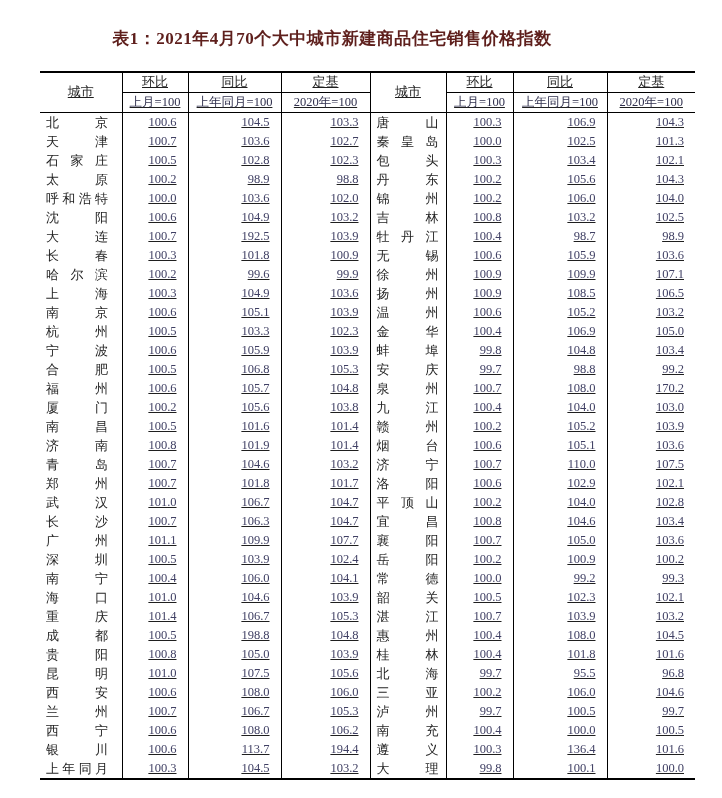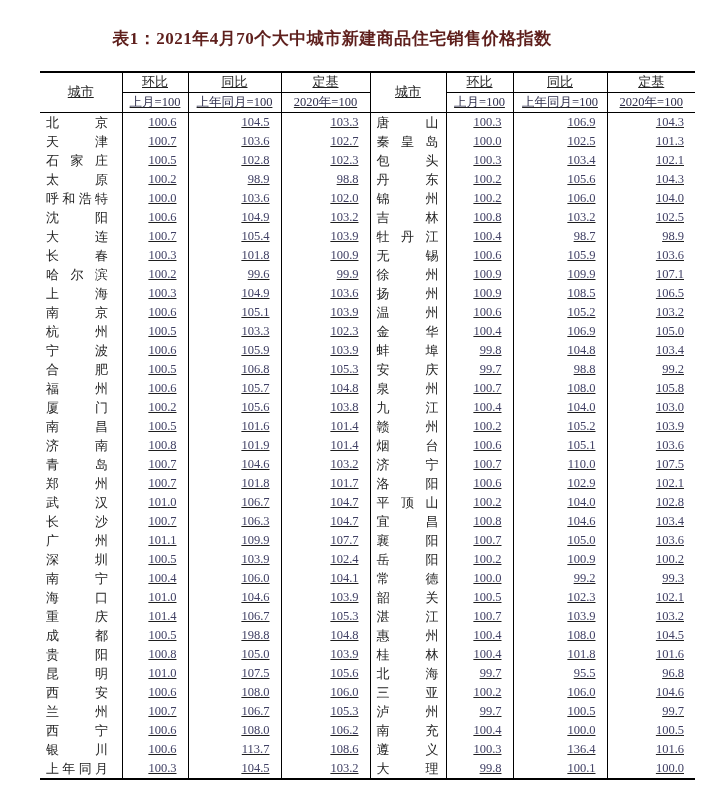--- a/index.html
+++ b/index.html
@@ -142,21 +142,21 @@
         <td class="num">104.9</td>
         <td class="num">103.2</td>
         <td class="city"><span class="cname">吉林</span></td>
         <td class="num">100.8</td>
         <td class="num">103.2</td>
         <td class="num">102.5</td>
       </tr>
       <tr>
         <td class="city"><span class="cname">大连</span></td>
         <td class="num">100.7</td>
-        <td class="num">105.4</td>
+        <td class="num">192.5</td>
         <td class="num">103.9</td>
         <td class="city"><span class="cname">牡丹江</span></td>
         <td class="num">100.4</td>
         <td class="num">98.7</td>
         <td class="num">98.9</td>
       </tr>
       <tr>
         <td class="city"><span class="cname">长春</span></td>
         <td class="num">100.3</td>
         <td class="num">101.8</td>
@@ -227,21 +227,21 @@
         <td class="num">99.2</td>
       </tr>
       <tr>
         <td class="city"><span class="cname">福州</span></td>
         <td class="num">100.6</td>
         <td class="num">105.7</td>
         <td class="num">104.8</td>
         <td class="city"><span class="cname">泉州</span></td>
         <td class="num">100.7</td>
         <td class="num">108.0</td>
-        <td class="num">105.8</td>
+        <td class="num">170.2</td>
       </tr>
       <tr>
         <td class="city"><span class="cname">厦门</span></td>
         <td class="num">100.2</td>
         <td class="num">105.6</td>
         <td class="num">103.8</td>
         <td class="city"><span class="cname">九江</span></td>
         <td class="num">100.4</td>
         <td class="num">104.0</td>
         <td class="num">103.0</td>
@@ -413,21 +413,21 @@
         <td class="num">106.2</td>
         <td class="city"><span class="cname">南充</span></td>
         <td class="num">100.4</td>
         <td class="num">100.0</td>
         <td class="num">100.5</td>
       </tr>
       <tr>
         <td class="city"><span class="cname">银川</span></td>
         <td class="num">100.6</td>
         <td class="num">113.7</td>
-        <td class="num">108.6</td>
+        <td class="num">194.4</td>
         <td class="city"><span class="cname">遵义</span></td>
         <td class="num">100.3</td>
         <td class="num">136.4</td>
         <td class="num">101.6</td>
       </tr>
       <tr>
         <td class="city"><span class="cname">上年同月</span></td>
         <td class="num">100.3</td>
         <td class="num">104.5</td>
         <td class="num">103.2</td>

